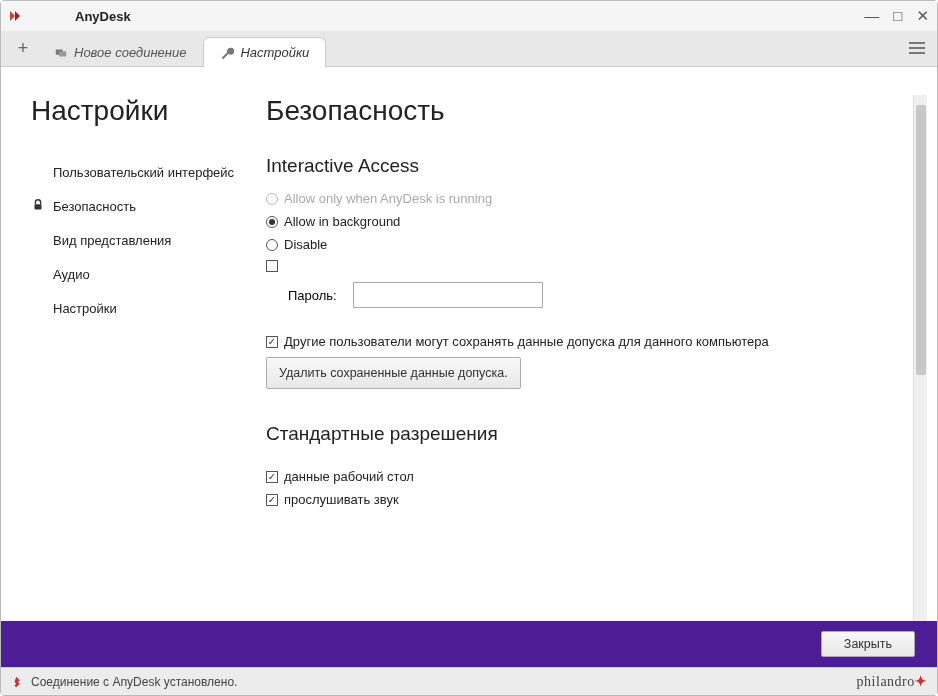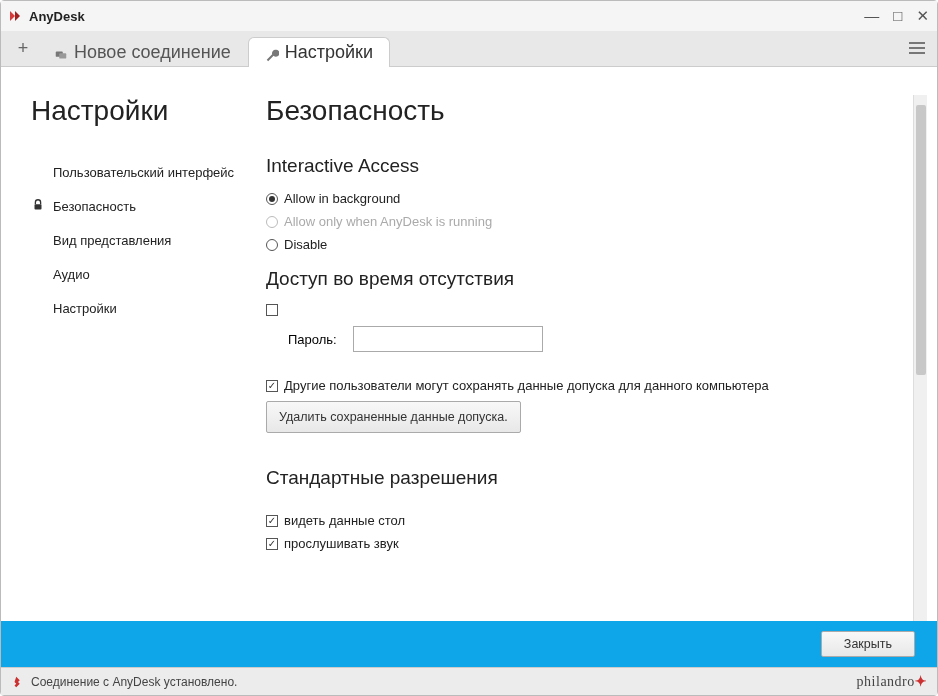--- a/index.html
+++ b/index.html
@@ -21,21 +21,21 @@
     box-shadow: inset 0 0 0 1px #fafafa;
   }
   .titlebar {
     height: 30px;
     display: flex;
     align-items: center;
     padding: 0 6px;
     background: #f5f5f5;
   }
   .titlebar .app-icon { width: 16px; height: 16px; margin-right: 6px; }
-  .titlebar .title { font-size: 13px; font-weight: 600; color: #222; flex: 1; }
+  .titlebar .title { font-size: 13px; font-weight: 600; color: #222; flex: 1; margin-left: 46px; }
   .window-controls { display: flex; gap: 10px; color: #555; font-size: 15px; }
   .window-controls span { cursor: pointer; padding: 0 2px; }
   .tabbar {
     height: 36px;
     background: #e8e8e8;
     display: flex;
     align-items: flex-end;
     padding: 0 8px;
     border-bottom: 1px solid #ccc;
     position: relative;
@@ -44,28 +44,29 @@
     width: 28px; height: 28px;
     display: flex; align-items: center; justify-content: center;
     color: #666; font-size: 18px;
     margin-bottom: 4px;
     cursor: pointer;
   }
   .tab {
     height: 30px;
     padding: 0 16px;
     display: flex; align-items: center;
-    font-size: 18px;
+    font-size: 13px;
     color: #333;
     border: 1px solid transparent;
     border-bottom: none;
     border-radius: 6px 6px 0 0;
     position: relative;
     margin-bottom: -1px;
     cursor: pointer;
+    font-style: italic;
   }
   .tab.inactive { color: #555; }
   .tab.active {
     background: #fff;
     border-color: #ccc;
     z-index: 2;
   }
   .tab .tab-icon { width: 14px; height: 14px; margin-right: 6px; color: #777; }
   .hamburger {
     margin-left: auto;
@@ -187,21 +188,21 @@
     left: 2px;
     width: 10px;
     height: 270px;
     background: #c8c8c8;
     border-radius: 2px;
   }
   .footer-btns {
     display: flex;
     justify-content: flex-end;
     padding: 10px 22px;
-    background: #0ea5e9;
+    background: #4c1d95;
   }
   .footer-btns .btn { padding: 5px 22px; }
   .statusbar {
     height: 28px;
     background: #ececec;
     border-top: 1px solid #ccc;
     display: flex;
     align-items: center;
     padding: 0 10px;
     font-size: 12px;
@@ -289,36 +290,35 @@
           <span>Настройки</span>
         </div>
       </div>
 
       <div class="main-panel">
         <div class="main-scroll">
           <h1>Безопасность</h1>
 
           <div class="section-heading">Interactive Access</div>
 
+          <div class="radio-row disabled">
+            <span class="radio disabled"></span>
+            <span>Allow only when AnyDesk is running</span>
+          </div>
           <div class="radio-row">
             <span class="radio">
                 <span class="dot"></span>
               </span>
             <span>Allow in background</span>
           </div>
-          <div class="radio-row disabled">
-            <span class="radio disabled"></span>
-            <span>Allow only when AnyDesk is running</span>
-          </div>
           <div class="radio-row">
             <span class="radio"></span>
             <span>Disable</span>
           </div>
 
-          <div class="section-heading">Доступ во время отсутствия</div>
 
           <div class="check-row">
             <span class="checkbox"></span>
           </div>
           <div class="field-row">
             <span>Пароль:</span>
             <input type="password" class="text-input" style="">
           </div>
 
           <div style="height:16px"></div>
@@ -332,21 +332,21 @@
           </div>
 
           <div style="height:18px"></div>
 
           <div class="section-heading">Стандартные разрешения</div>
 
           <div style="height:10px"></div>
 
           <div class="check-row">
             <span class="checkbox">✓</span>
-            <span>видеть данные стол</span>
+            <span>данные рабочий стол</span>
           </div>
           <div class="cutoff">
             <span class="checkbox">✓</span>
             <span>прослушивать звук</span>
           </div>
         </div>
 
         <div class="scrollbar-fake">
           <div class="scrollbar-thumb"></div>
         </div>

